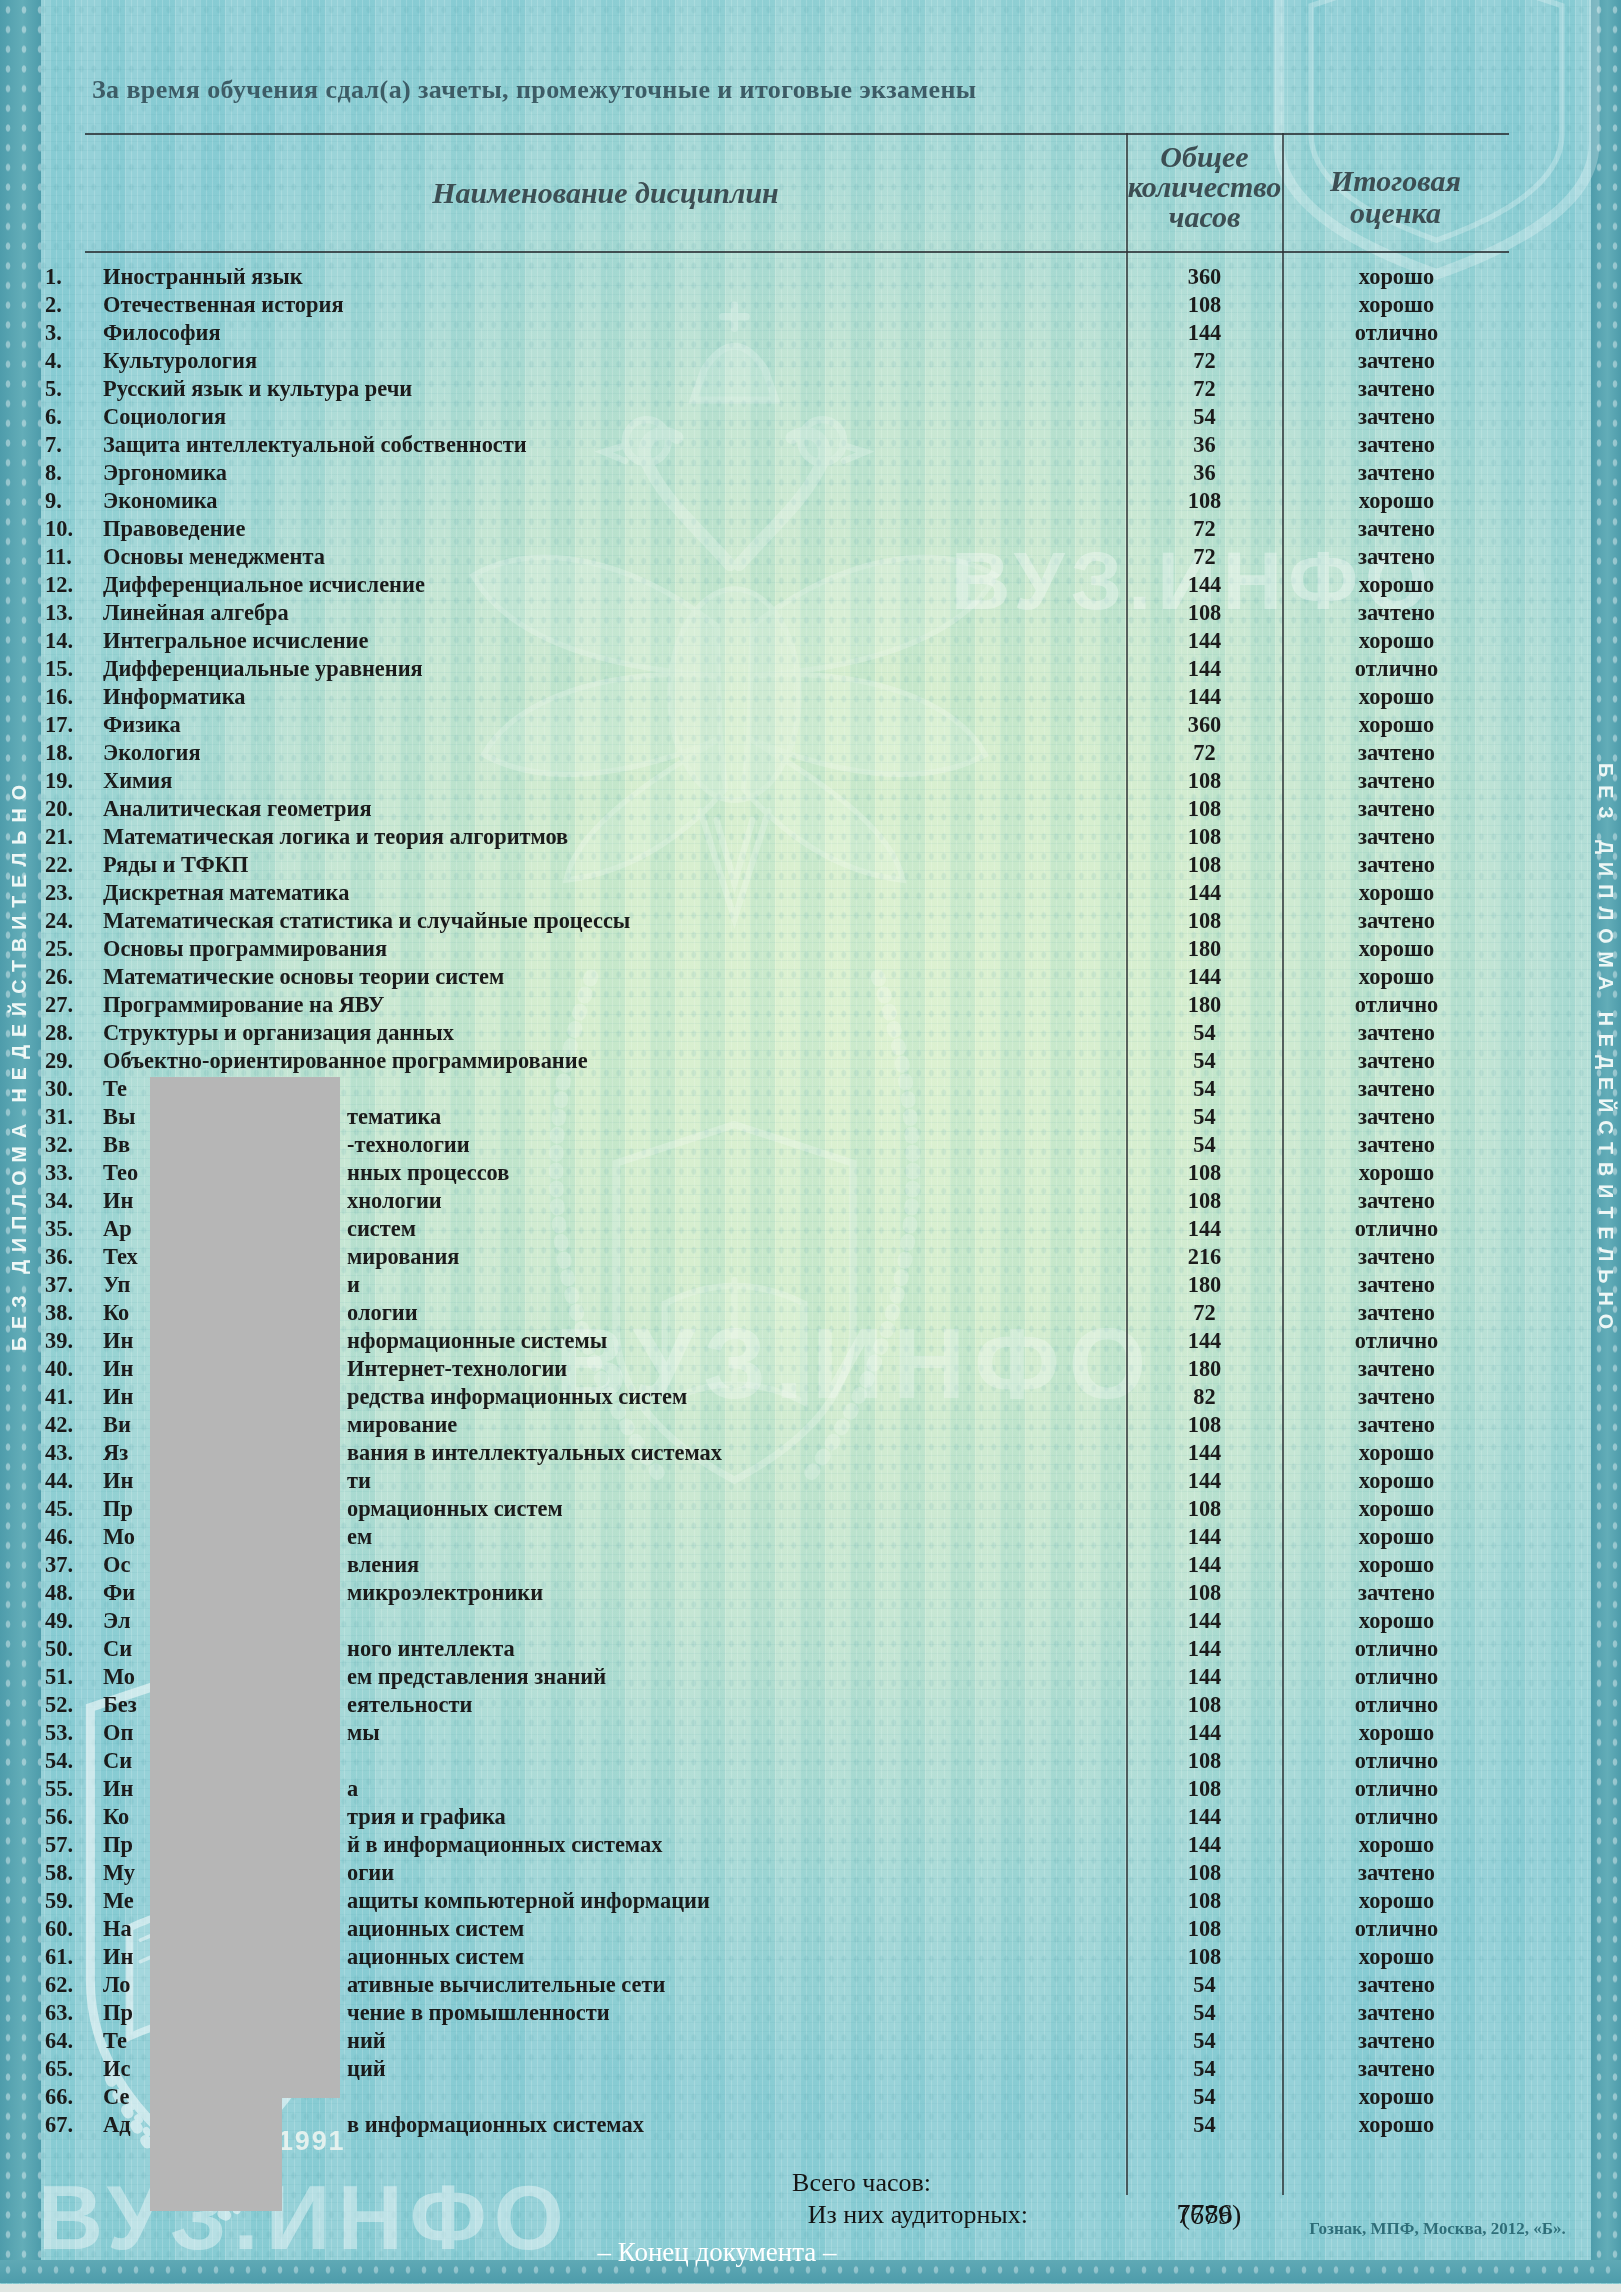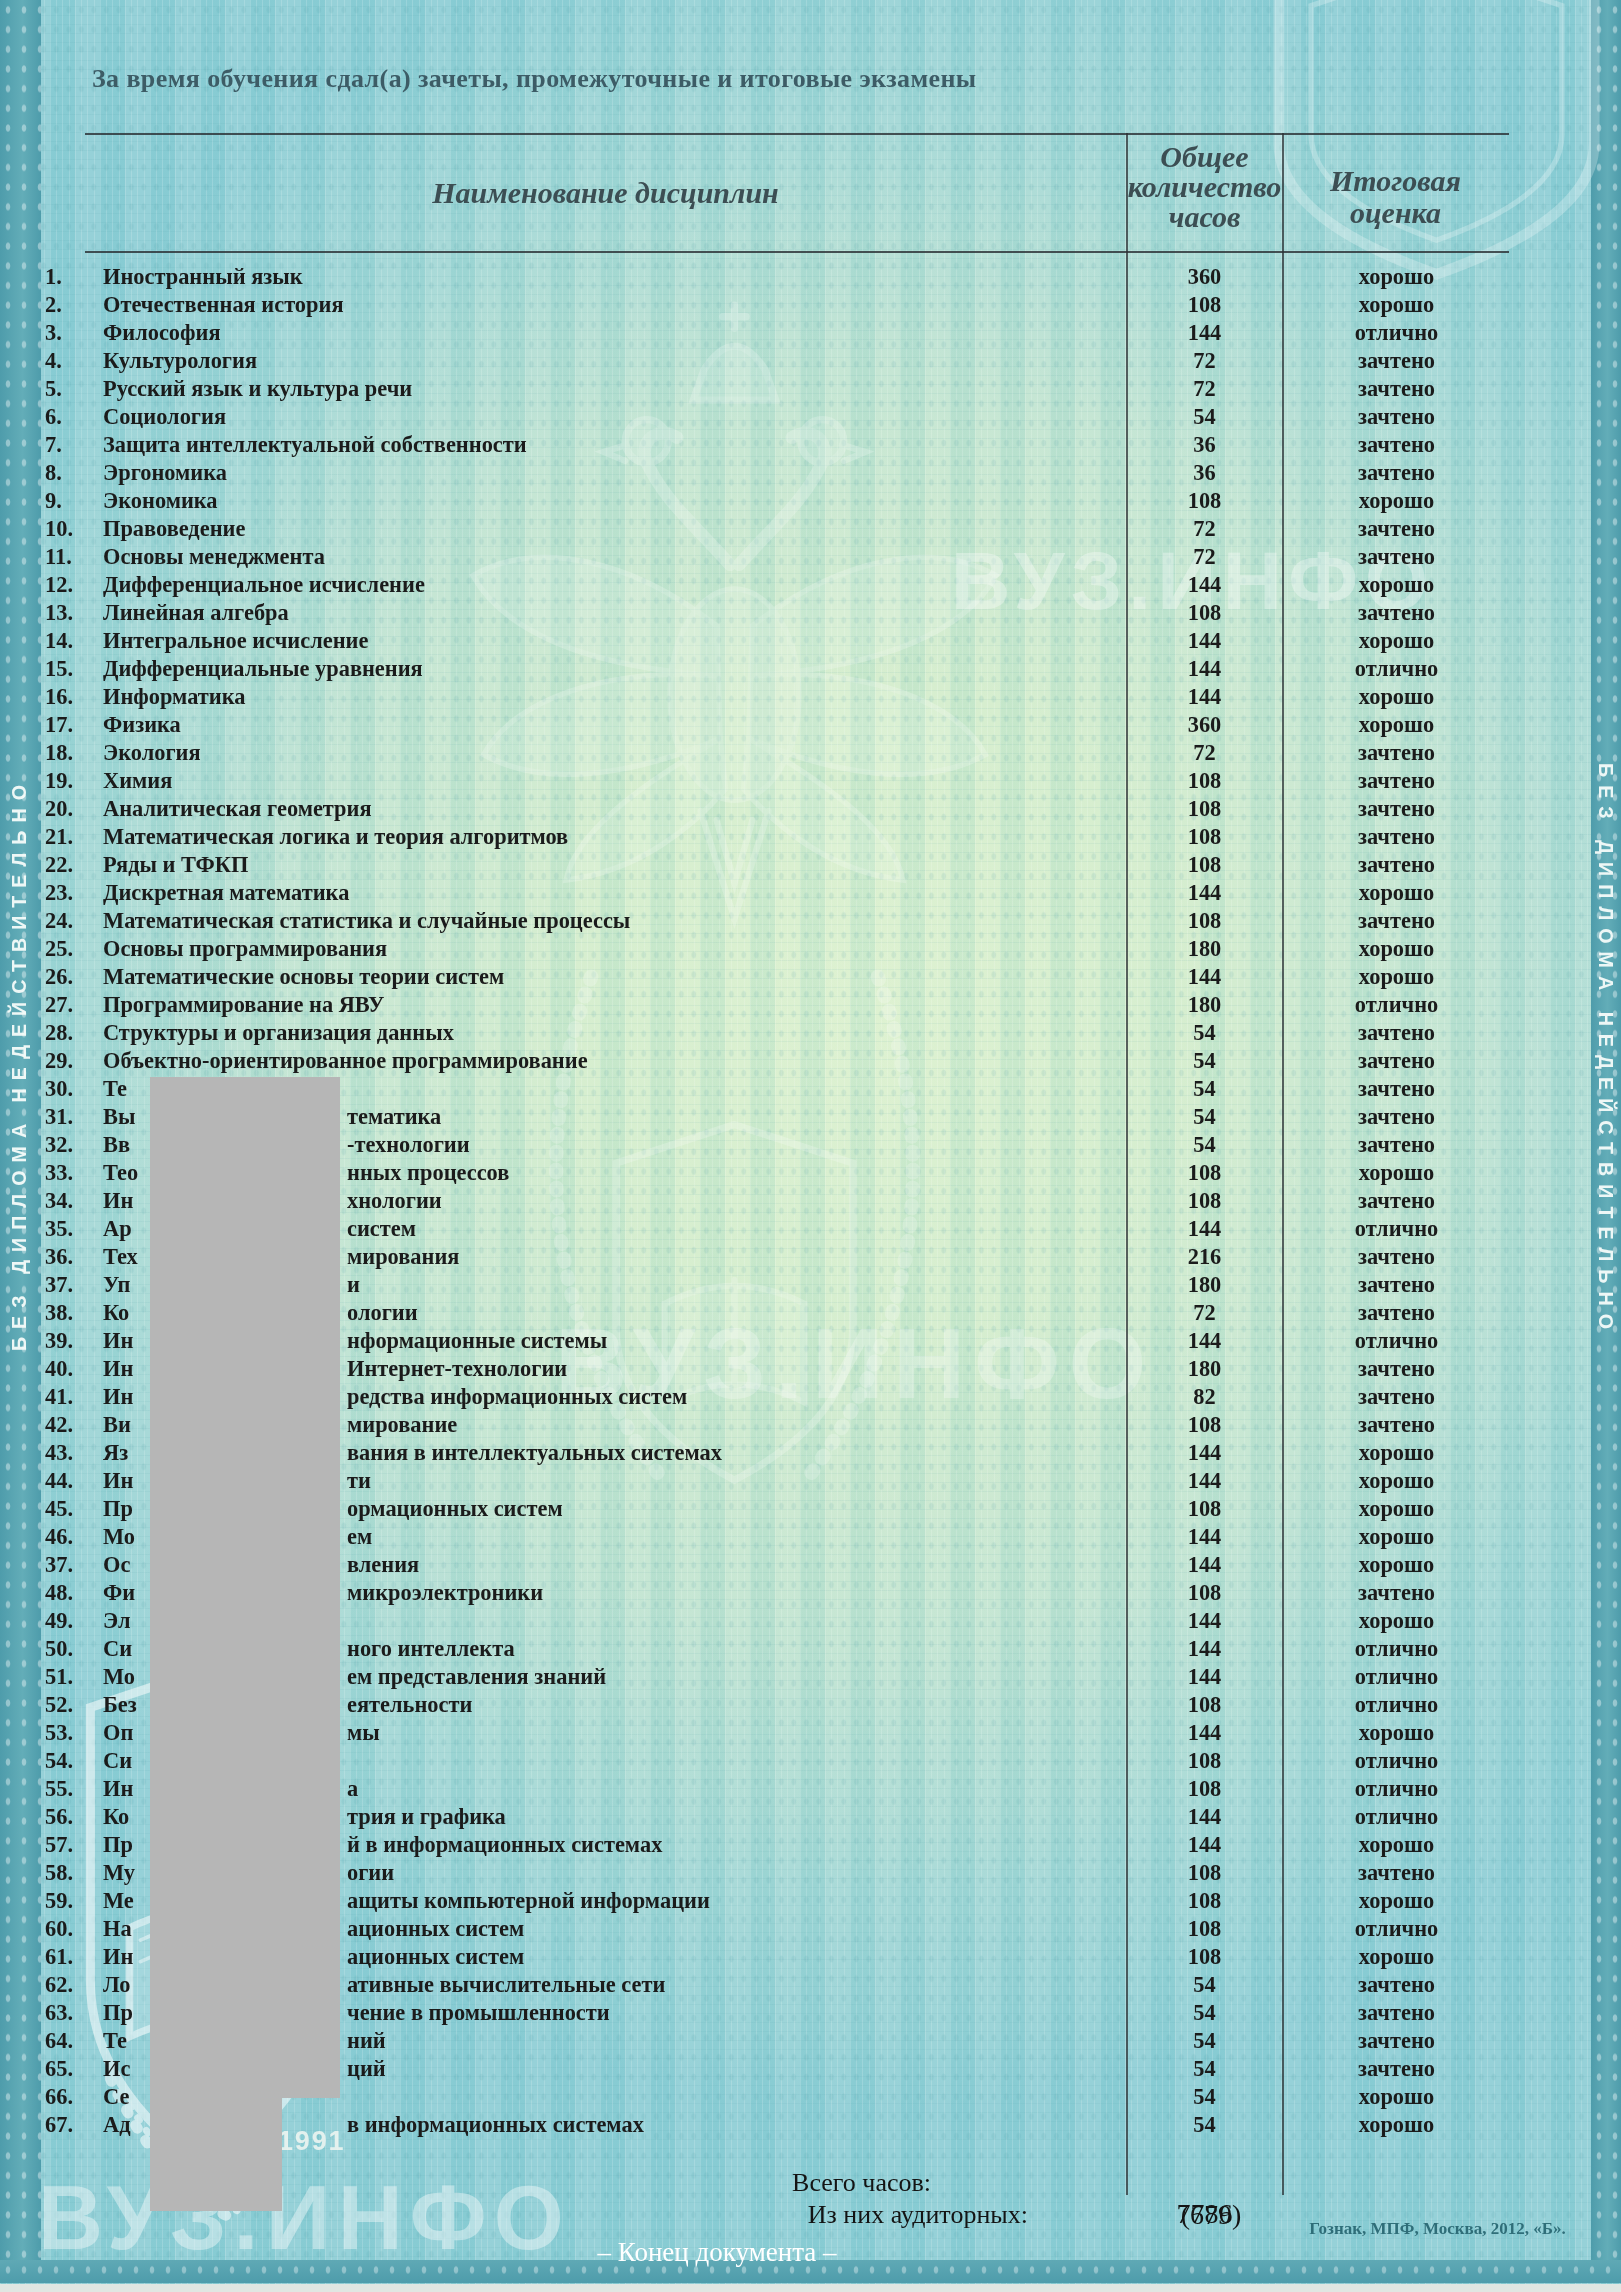--- a/index.html
+++ b/index.html
@@ -39,21 +39,21 @@
   
   .wm-brand{position:absolute;z-index:1;color:#ffffff;font-weight:700;white-space:nowrap;
     font-family:"Liberation Sans",sans-serif;}
   .wm1{left:951px;top:534px;font-size:82px;letter-spacing:6.3px;opacity:.33;}
   .wm2{left:555px;top:1306px;font-size:100px;letter-spacing:9px;opacity:.26;}
   .wm3{left:38px;top:2167px;font-size:90px;letter-spacing:7.2px;opacity:.40;}
   .wm-year{position:absolute;left:278px;top:2126px;z-index:1;font-family:"Liberation Sans",sans-serif;
     font-weight:700;font-size:27px;color:rgba(242,247,242,.85);letter-spacing:1.8px;}
   .wm-svg{position:absolute;z-index:1;}
   
-  .intro{position:absolute;left:92px;top:61px;z-index:3;font-size:26px;line-height:35px;
+  .intro{position:absolute;left:92px;top:72px;z-index:3;font-size:26px;line-height:35px;
     font-weight:700;color:#3d5c66;letter-spacing:0.4px;}
   
   .hline{position:absolute;left:85px;width:1424px;height:1.8px;background:rgba(43,48,52,.82);z-index:3;}
   .hl1{top:133px;}.hl2{top:251px;}
   .vline{position:absolute;top:133px;height:2062px;width:1.8px;background:rgba(43,48,52,.75);z-index:3;}
   .vl1{left:1126px;}.vl2{left:1282px;}
   .col-head{position:absolute;z-index:3;font-style:italic;font-weight:600;color:#3c4e53;
     font-size:30px;text-align:center;}
   .head-name{left:85px;width:1041px;top:176px;}
   .head-hours{left:1127px;width:155px;top:142px;line-height:30px;}

